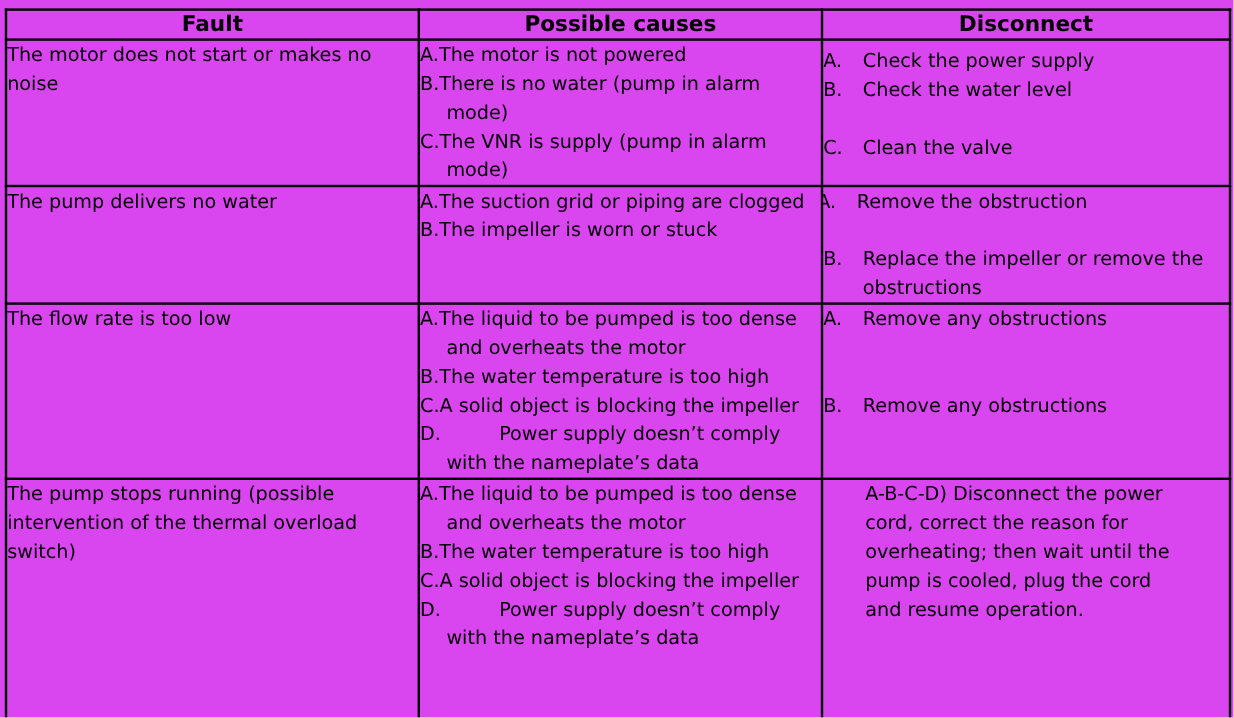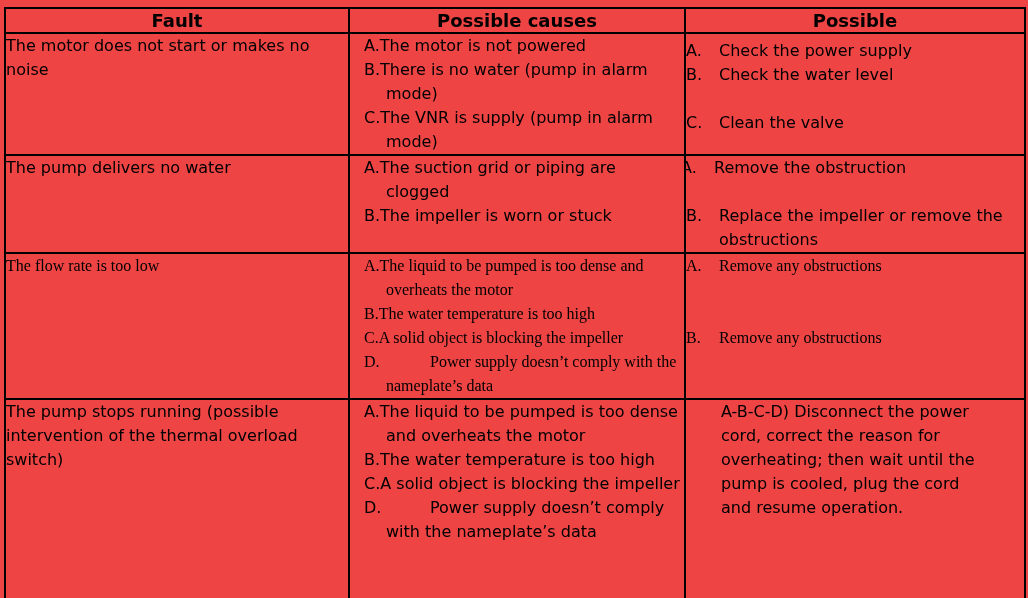--- a/index.html
+++ b/index.html
@@ -8,21 +8,21 @@
     background: #ffffff;
     width: 1028px;
     height: 598px;
     font-family: "DejaVu Sans", sans-serif;
     color: #000000;
   }
   #stage {
     position: relative;
     width: 1028px;
     height: 598px;
-    background: #ef4444;
+    background: #d946ef;
     overflow: hidden;
   }
   table.trouble {
     position: absolute;
     left: 4px;
     top: 7px;
     width: 1020px;
     border-collapse: collapse;
     table-layout: fixed;
   }
@@ -43,29 +43,29 @@
     font-size: 18px;
     font-weight: bold;
     text-align: center;
     vertical-align: middle;
     line-height: 21px;
     padding: 1px 2px;
   }
 
   tr.body-row-0 { height: 122px; }
   tr.body-row-1 { height: 97px;  }
-  tr.body-row-2 { height: 132px; font-family: Liberation Serif, serif; }
+  tr.body-row-2 { height: 132px; }
   tr.body-row-3 { height: 202px; }
 
   td.fault-cell     { padding: 1px 4px 0 4px; }
   td.causes-cell    { padding: 1px 4px 0 6px; }
   td.solutions-cell { padding: 1px 14px 0 8px; }
 
   .cause-item {
-    padding-left: 36px;
+    padding-left: 22px;
     text-indent: -22px;
   }
   .cause-label { }
   .cause-label.tab {
     display: inline-block;
     width: 66px;
     text-indent: 0;
   }
 
   .sol-item {
@@ -90,21 +90,21 @@
   <table class="trouble">
     <colgroup>
       <col class="c-fault">
       <col class="c-causes">
       <col class="c-solutions">
     </colgroup>
     <thead>
       <tr class="header-row">
         <th>Fault</th>
         <th>Possible causes</th>
-        <th>Possible</th>
+        <th>Disconnect</th>
       </tr>
     </thead>
     <tbody id="table-body">
 
     <tr class="body-row-0">
           <td class="fault-cell">
             <div>The motor does not start or makes no noise</div>
           </td>
           <td class="causes-cell">
             <div class="cause-item"><span class="cause-label">A.</span><span>The motor is not powered</span></div>

